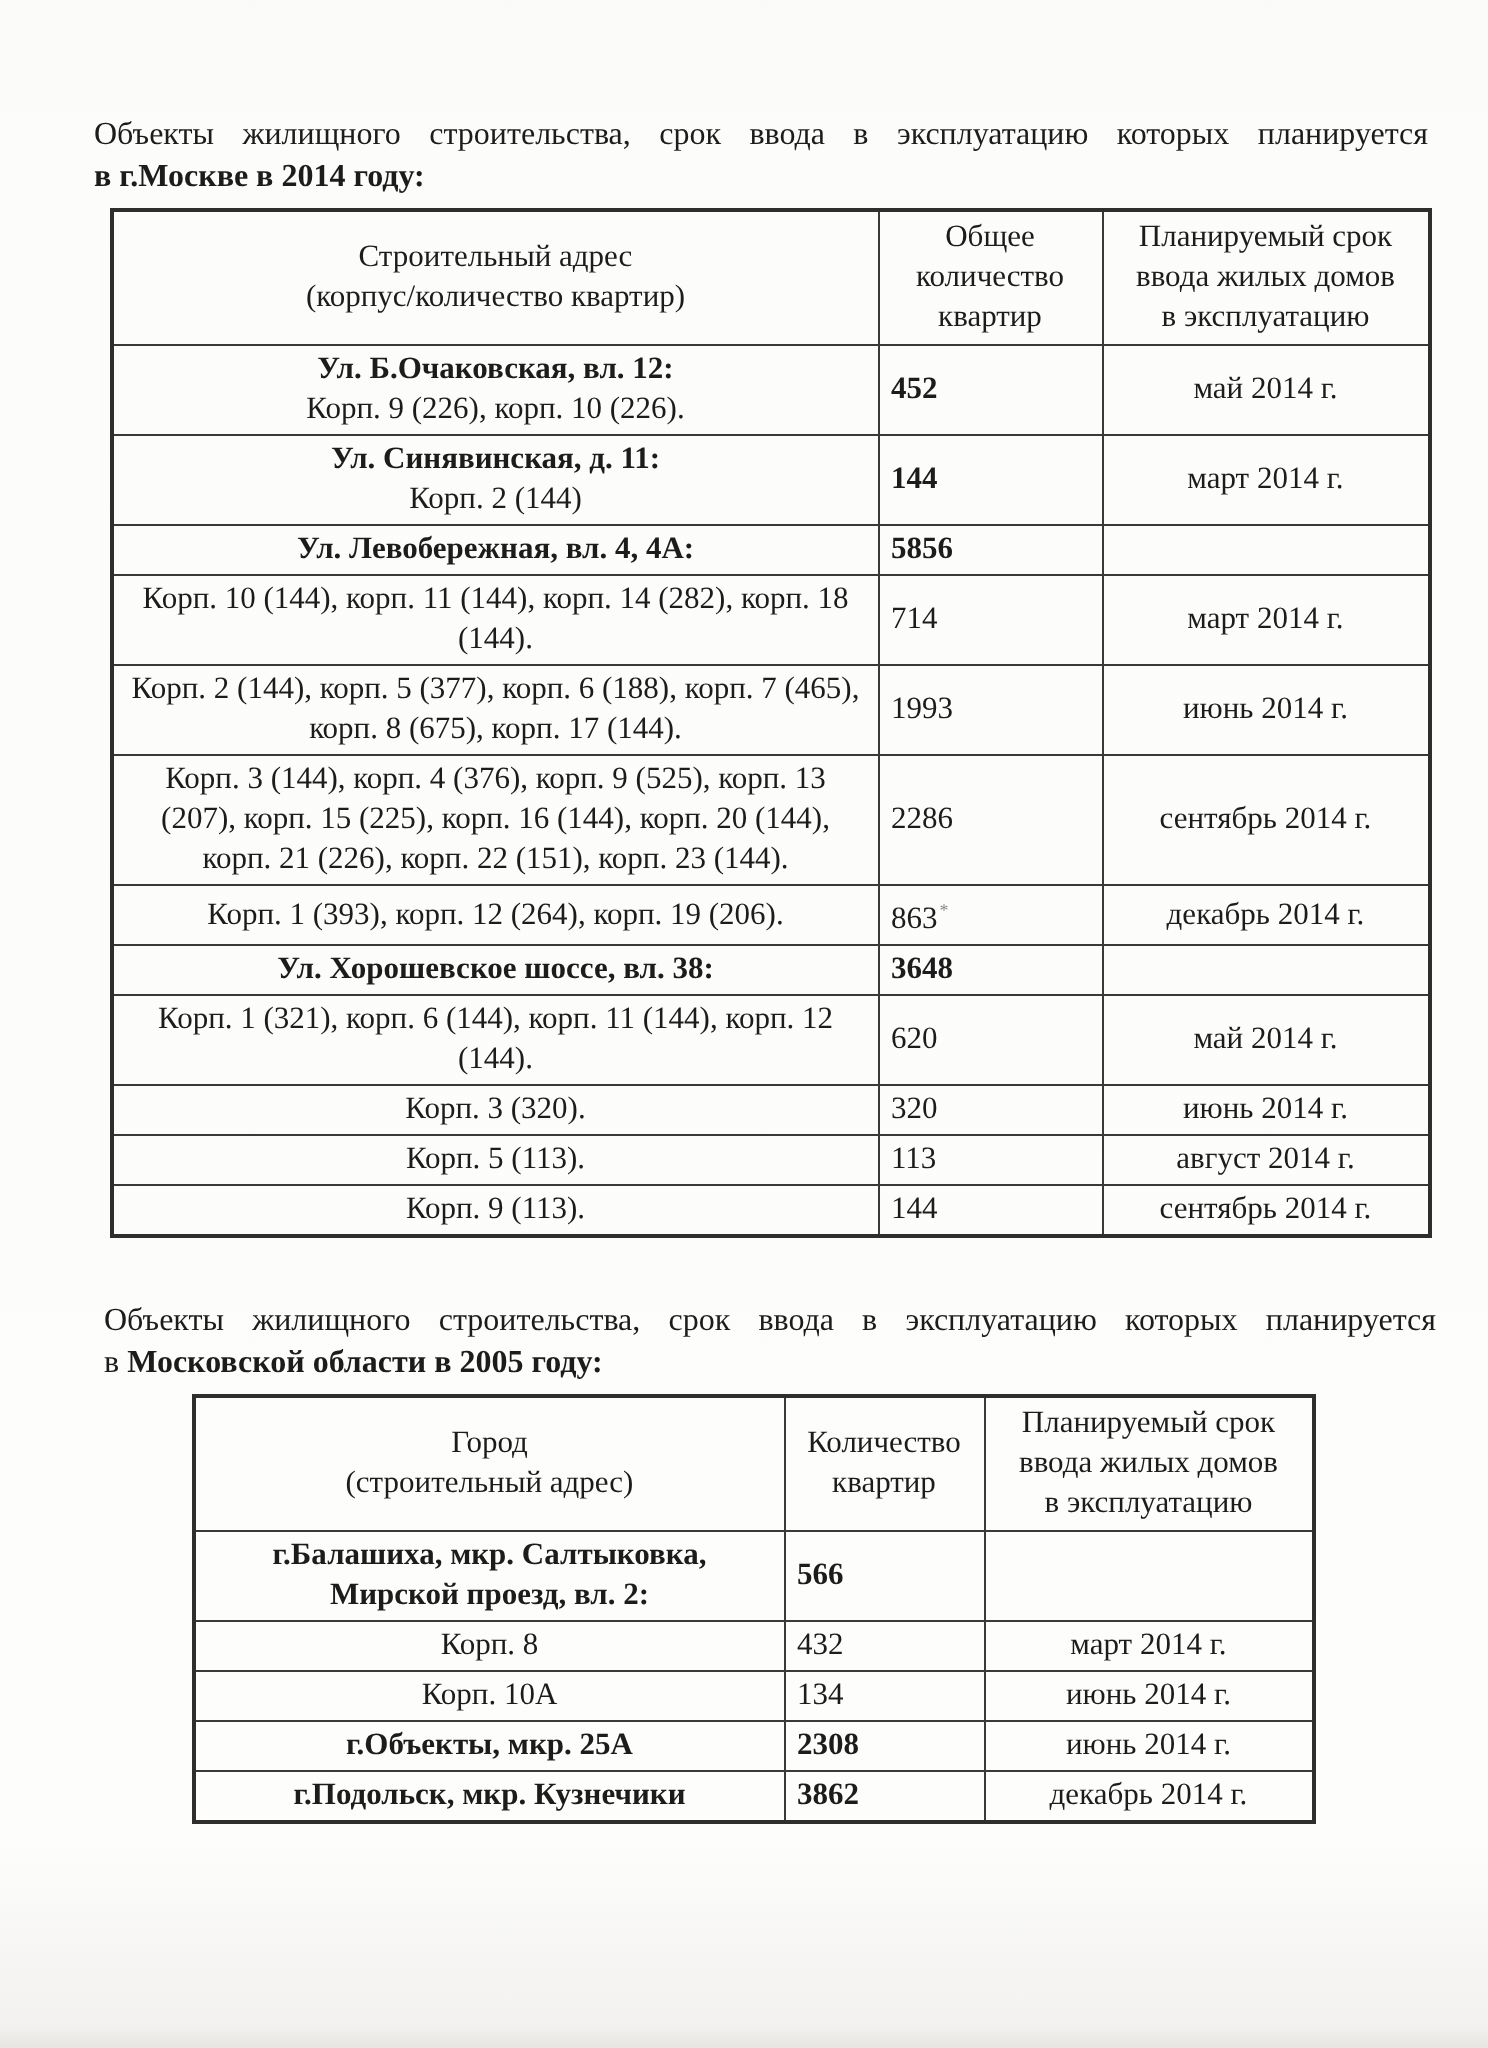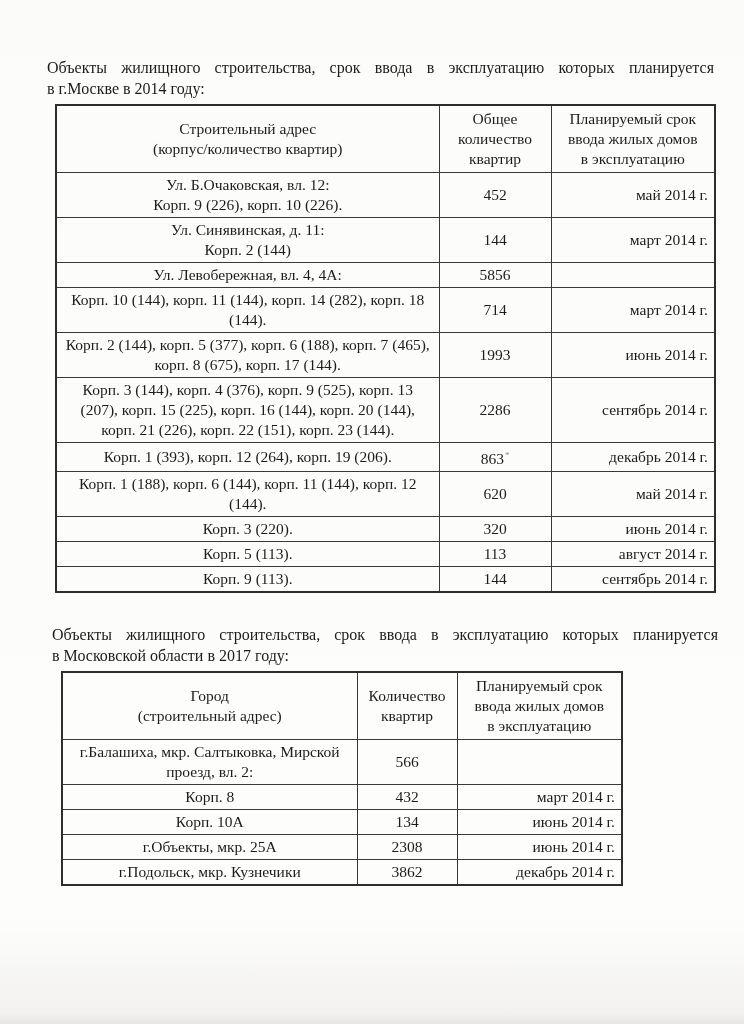--- a/index.html
+++ b/index.html
@@ -19,53 +19,53 @@
     box-sizing: border-box;
     padding-top: 57px;
   }
   .title {
     margin: 0 30px 5px 47px;
     font-size: 16px;
     line-height: 21px;
   }
   .tline { display: block; }
   .tjustify { text-align: justify; text-align-last: justify; }
-  .b { font-weight: normal; }
+  .b { font-weight: bold; }
 
   table.data-table {
     border-collapse: collapse;
     table-layout: fixed;
     font-size: 15.5px;
     border: 2px solid #2f2e2c;
     padding-left: 28px;
   }
   table.t1 { margin-left: 55px; width: 659px; }
-  table.t2 { margin-left: 61px; width: 560px; margin-top: 3px; }
+  table.t2 { margin-left: 96px; width: 560px; margin-top: 3px; }
   table.t1 col.c1 { width: 383px; }
   table.t1 col.c2 { width: 112px; }
   table.t1 col.c3 { width: 164px; }
   table.t2 col.c1 { width: 295px; }
   table.t2 col.c2 { width: 100px; }
   table.t2 col.c3 { width: 165px; }
 
   th, td {
     border: 1px solid #3a3937;
     vertical-align: middle;
     line-height: 20px;
     padding: 2px 6px;
     box-sizing: border-box;
   }
   th {
     font-weight: normal;
     text-align: center;
     padding: 3px 4px;
   }
   td.addr { text-align: center; padding-left: 8px; padding-right: 8px; }
-  td.num  { text-align: center; }
-  td.date { text-align: right; border-radius: 18px; }
+  td.num  { }
+  td.date { text-align: center; border-radius: 18px; }
   .addr-line { display: block; }
   .note {
     font-size: 9px;
     color: #8a8a86;
     vertical-align: super;
     margin-left: 1px;
   }
   .s2 .title { margin-top: 31px; margin-left: 52px; margin-right: 26px; }
 </style>
 </head>
@@ -149,28 +149,35 @@
           </tr>
           <tr>
             <td class="addr">
               <div class="addr-line">Корп. 1 (393), корп. 12 (264), корп. 19 (206).</div>
             </td>
             <td class="num"><span>863</span><span class="note">*</span></td>
             <td class="date">декабрь 2014 г.</td>
           </tr>
           <tr>
             <td class="addr">
-              <div class="addr-line">Корп. 1 (188), корп. 6 (144), корп. 11 (144), корп. 12 (144).</div>
+              <div class="addr-line b">Ул. Хорошевское шоссе, вл. 38:</div>
+            </td>
+            <td class="num b"><span>3648</span></td>
+            <td class="date"></td>
+          </tr>
+          <tr>
+            <td class="addr">
+              <div class="addr-line">Корп. 1 (321), корп. 6 (144), корп. 11 (144), корп. 12 (144).</div>
             </td>
             <td class="num"><span>620</span></td>
             <td class="date">май 2014 г.</td>
           </tr>
           <tr>
             <td class="addr">
-              <div class="addr-line">Корп. 3 (220).</div>
+              <div class="addr-line">Корп. 3 (320).</div>
             </td>
             <td class="num"><span>320</span></td>
             <td class="date">июнь 2014 г.</td>
           </tr>
           <tr>
             <td class="addr">
               <div class="addr-line">Корп. 5 (113).</div>
             </td>
             <td class="num"><span>113</span></td>
             <td class="date">август 2014 г.</td>
@@ -182,21 +189,21 @@
             <td class="num"><span>144</span></td>
             <td class="date">сентябрь 2014 г.</td>
           </tr>
         </tbody>
     </table>
   </section>
 
   <section class="doc-section s2">
     <p class="title">
       <span class="tline tjustify">Объекты жилищного строительства, срок ввода в эксплуатацию которых планируется</span>
-      <span class="tline"><span>в </span><span class="b">Московской области в 2017 году:</span></span>
+      <span class="tline"><span>в </span><span class="b">Московской области в 2005 году:</span></span>
     </p>
     <table class="data-table t2">
       <colgroup>
           <col class="c1">
           <col class="c2">
           <col class="c3">
         </colgroup>
       <thead>
           <tr>
             <th>

